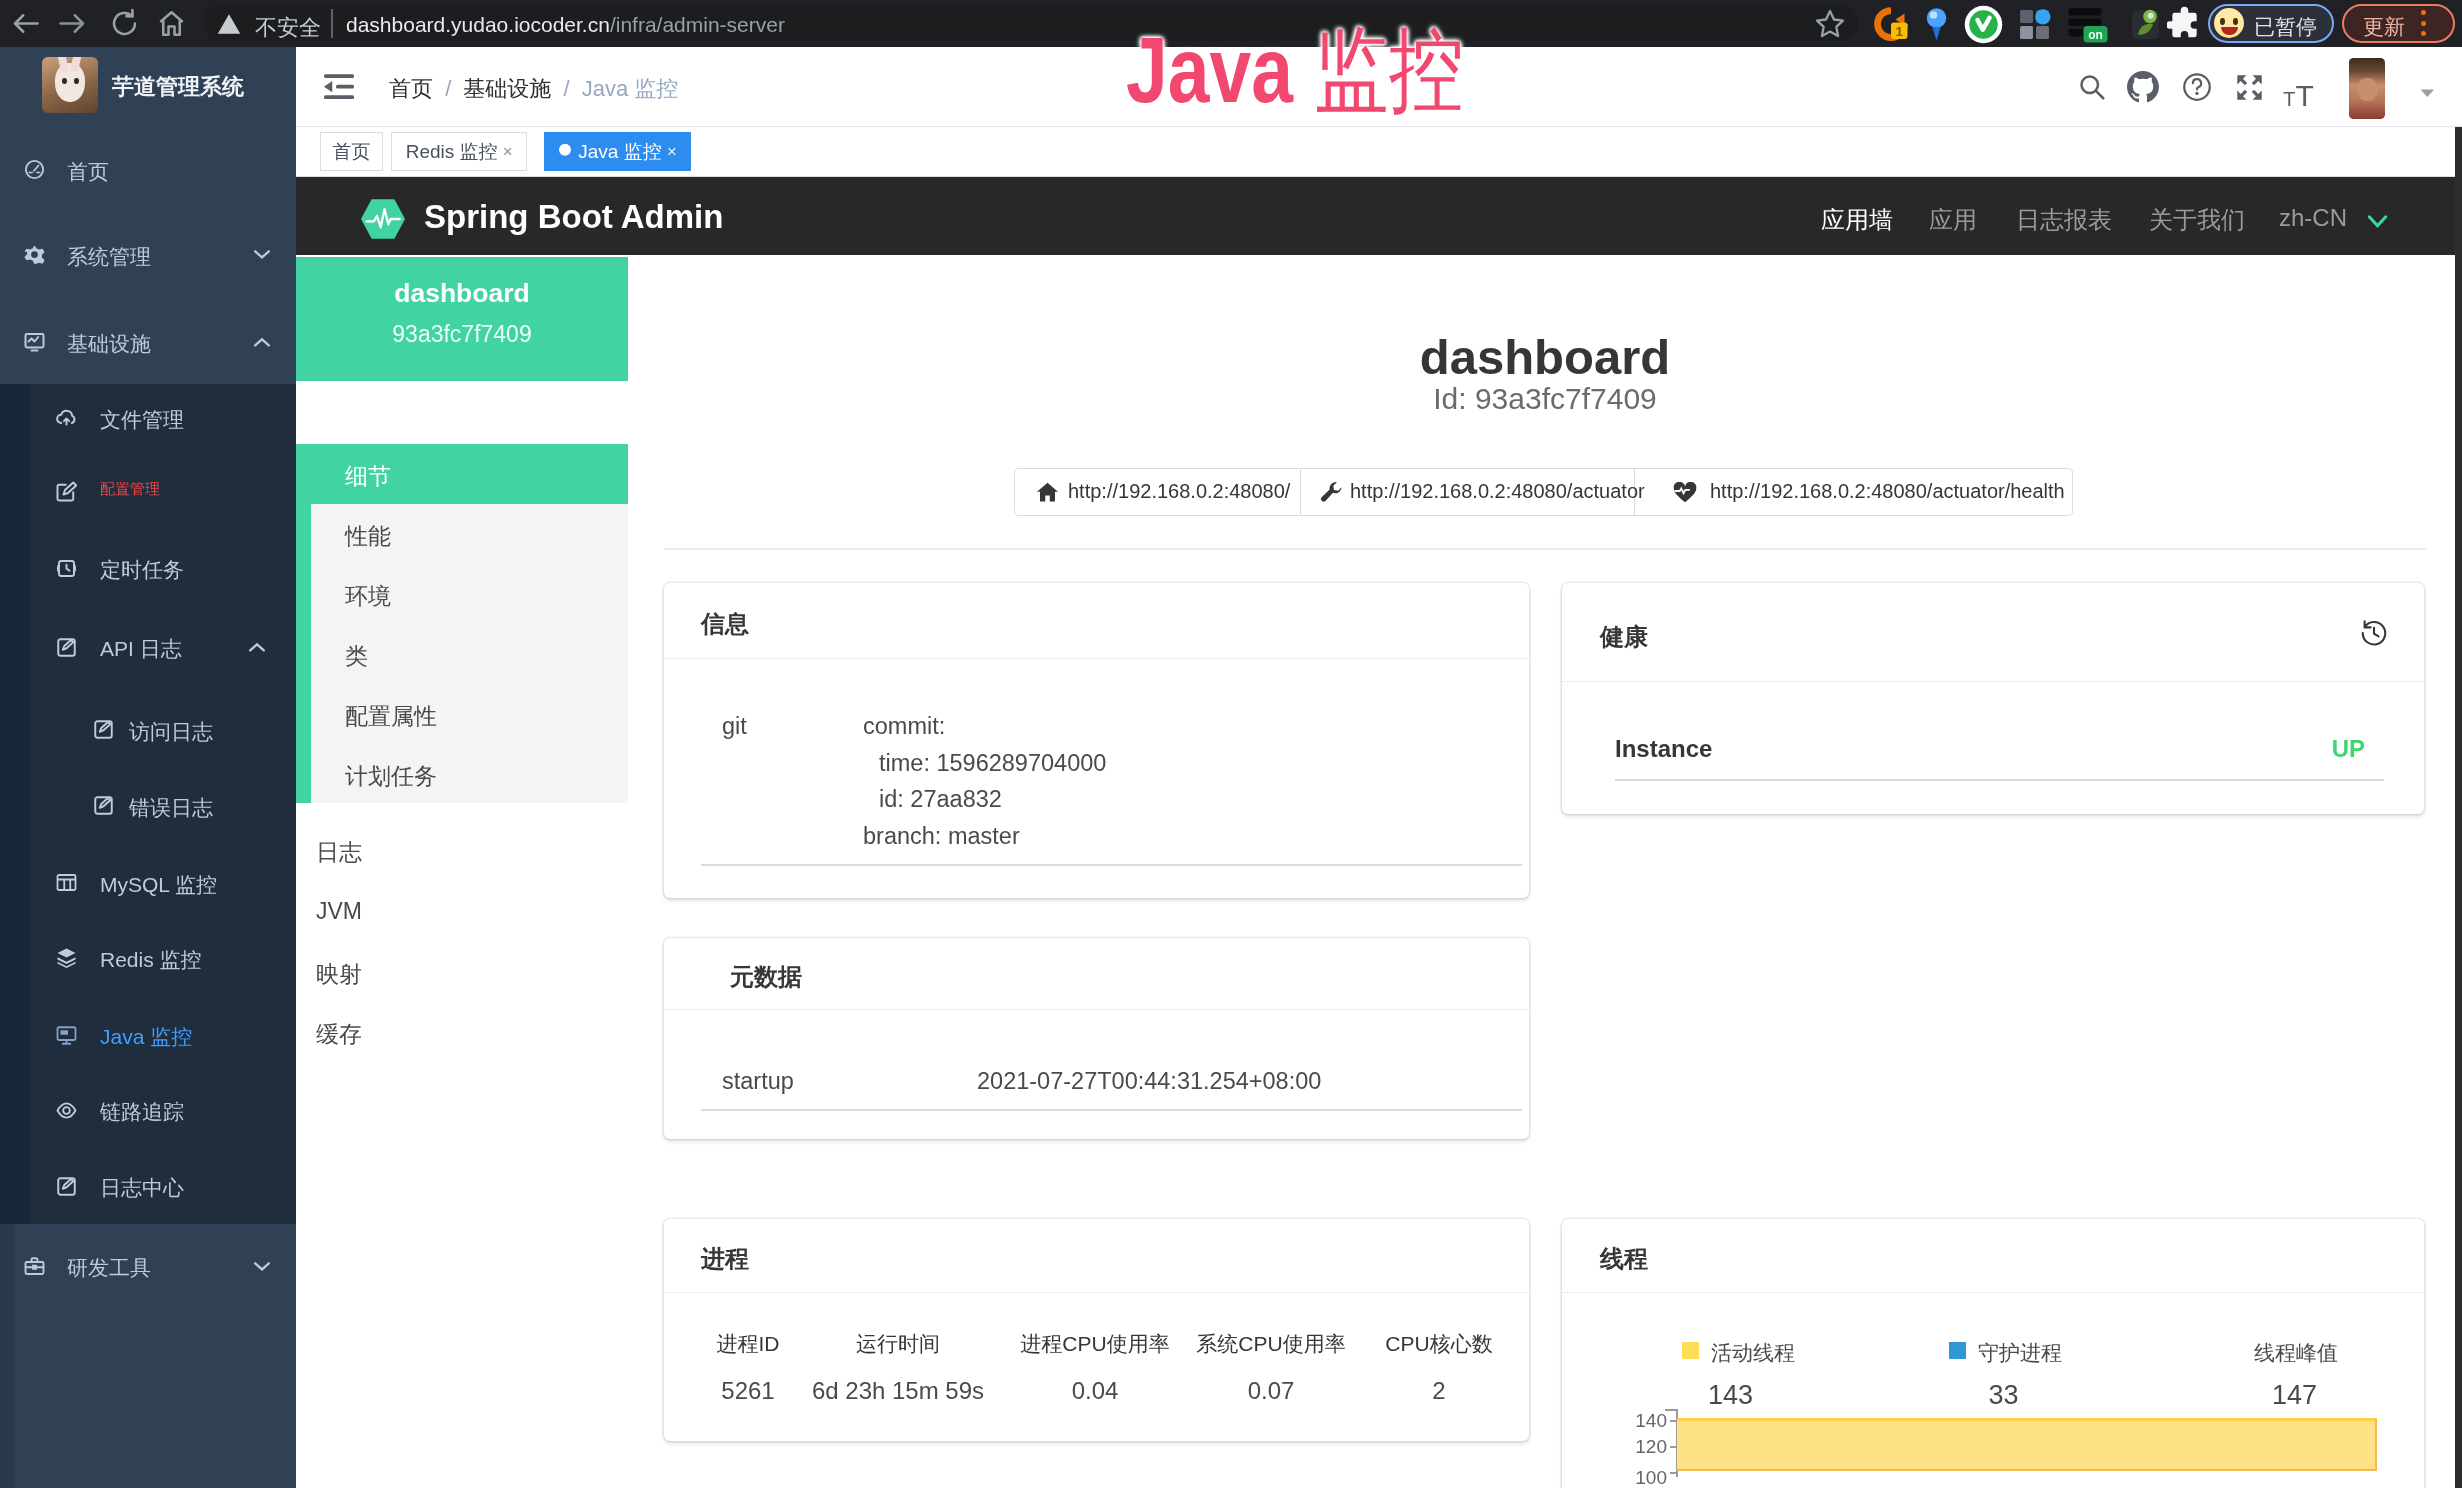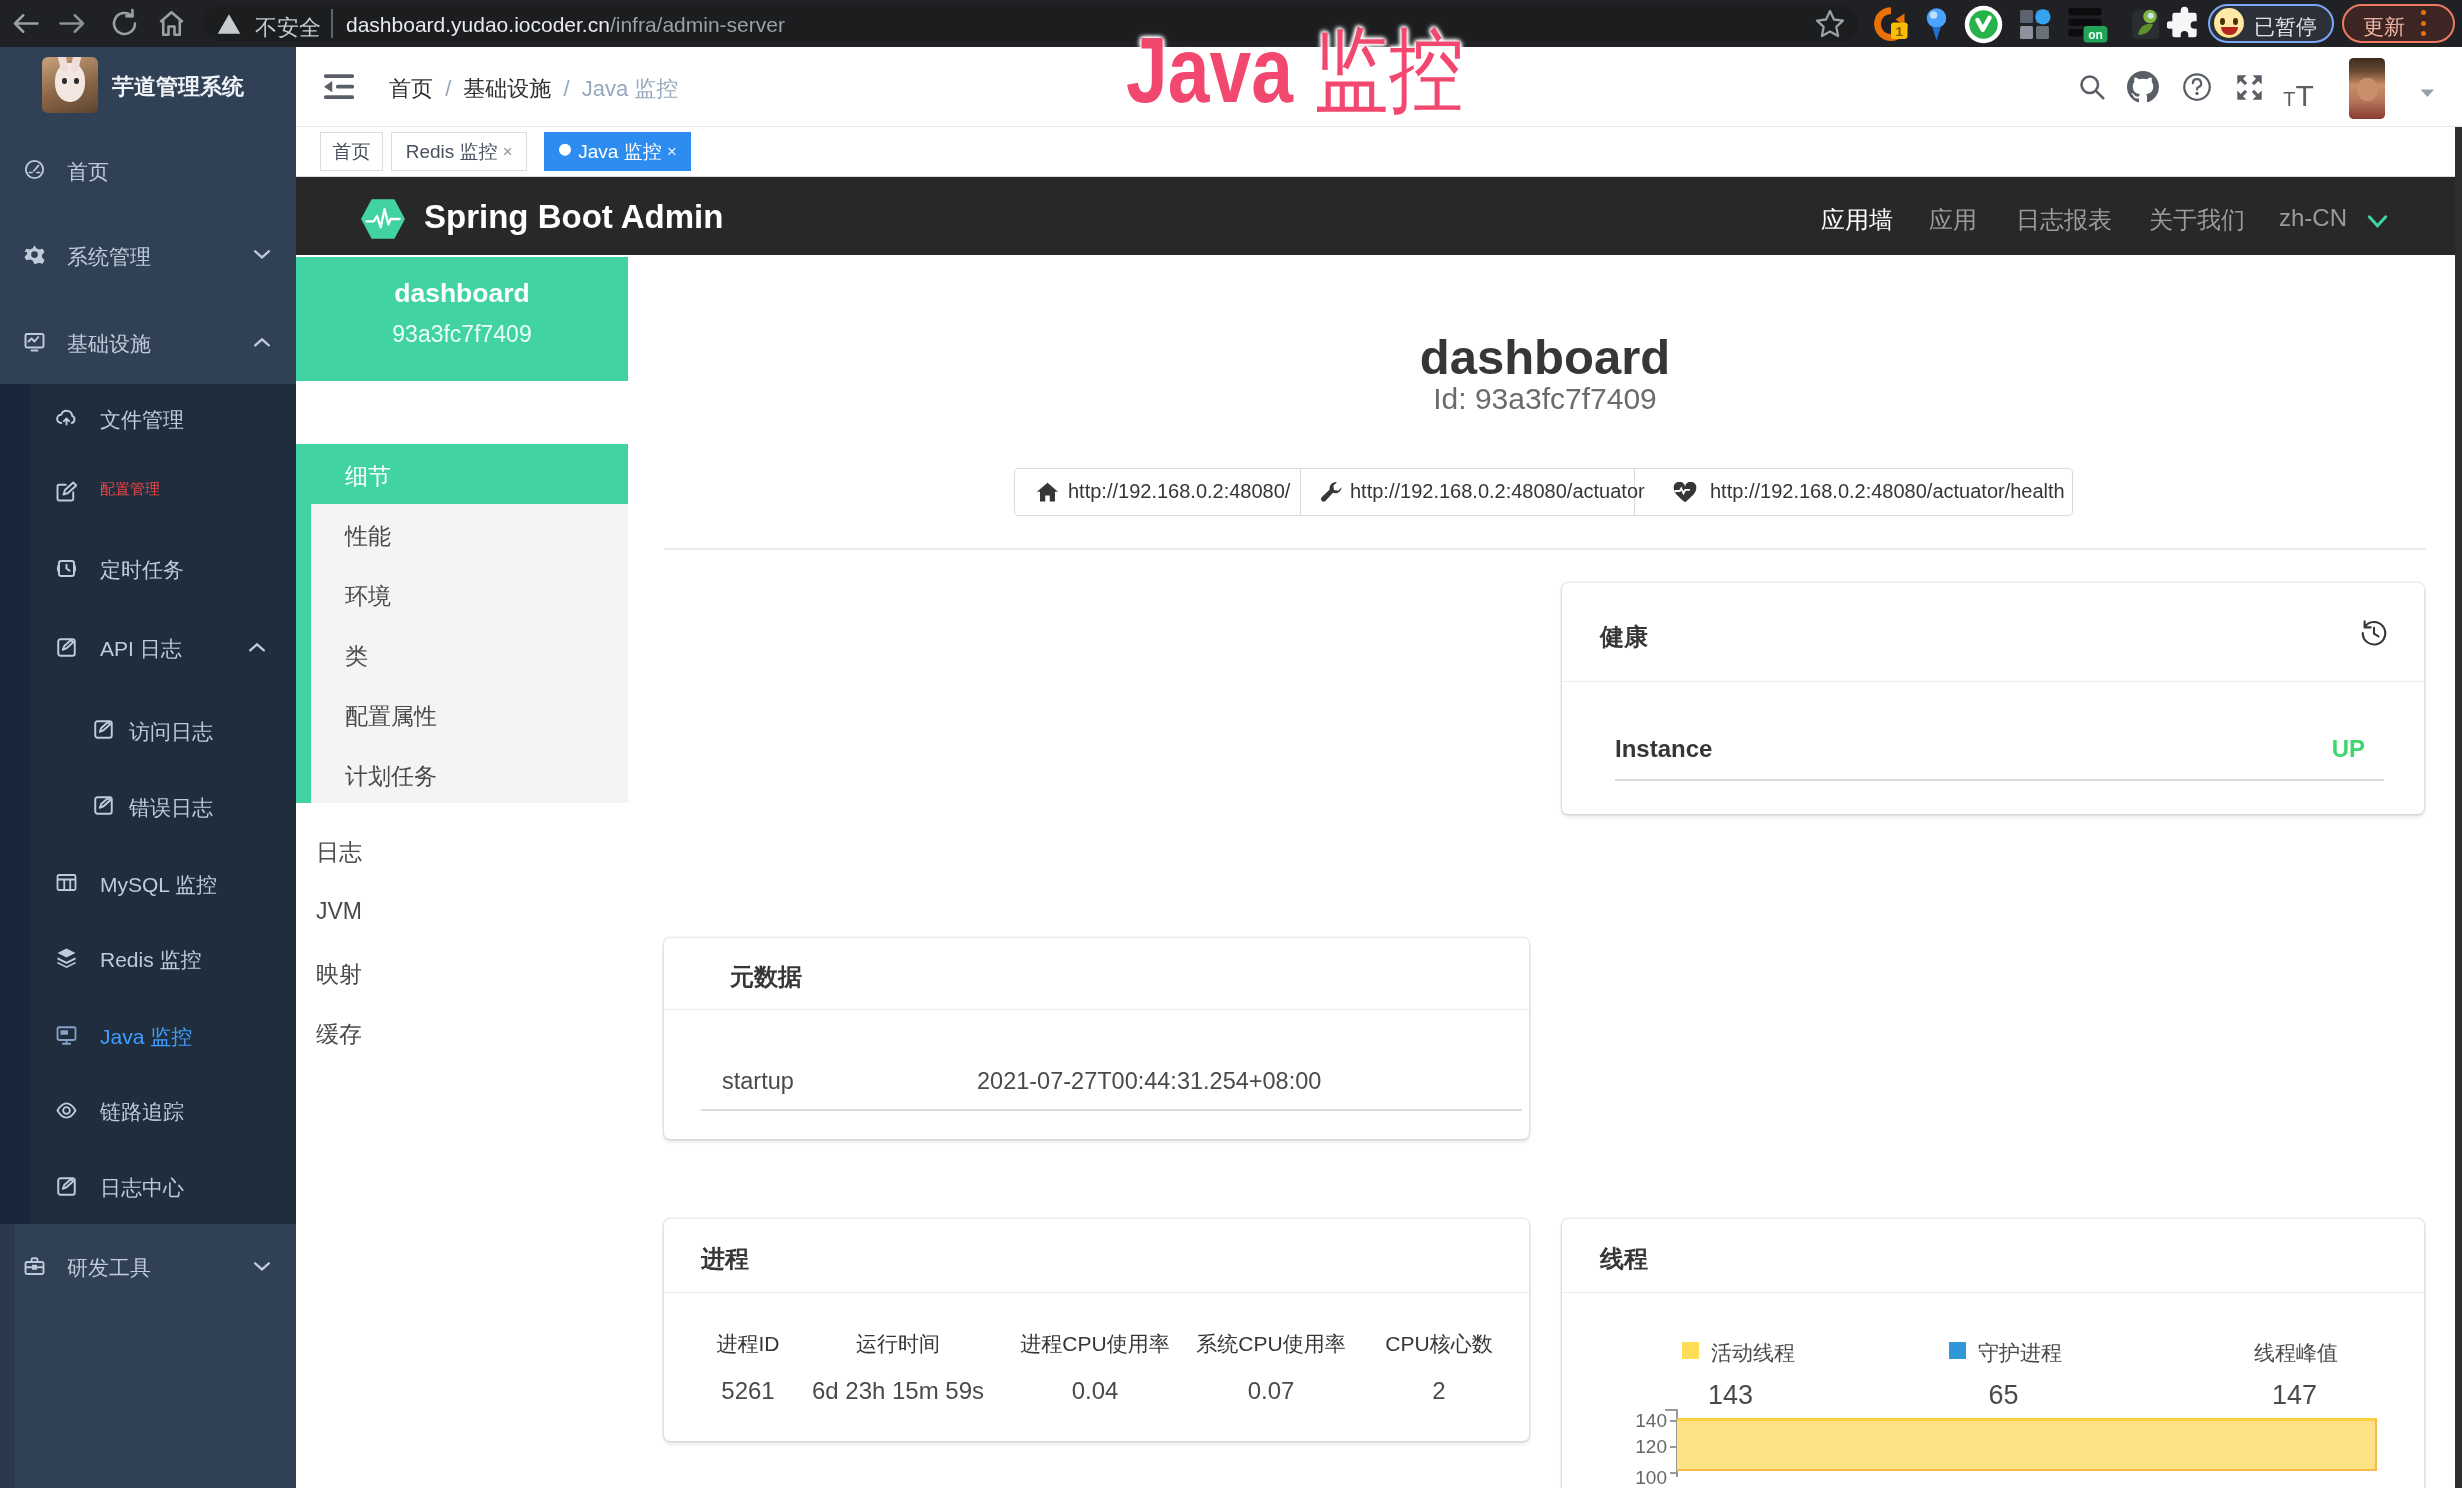--- a/index.html
+++ b/index.html
@@ -296,20 +296,31 @@
     </div>
     <div class="abs" style="left:1006px;top:213px;width:439px;height:48px;border:1.5px solid #dbdbdb;border-left:none;border-radius:0 4.6px 4.6px 0;">
       <svg class="abs" style="left:39px;top:13px;" width="24" height="21" viewBox="0 0 32 28" fill="#363636">
           <path d="M16 27 C8 20 1 14.5 1 8.5 A7.5 7.5 0 0 1 16 6 A7.5 7.5 0 0 1 31 8.5 C31 14.5 24 20 16 27 Z M3 13 h6 l2 -4 l3 6 l2.5 -4 h5" stroke="#fff" stroke-width="0"></path>
           <path d="M2 12 h7 l2 -3.5 l3 6.5 l2.5 -4.5 h6" fill="none" stroke="#fff" stroke-width="2.4"></path>
         </svg>
       <div class="abs" style="left:76px;top:10.6px;font-size:20px;color:#363636;">http://192.168.0.2:48080/actuator/health</div>
     </div>
     <div class="abs" style="left:36px;top:293px;width:1762px;height:1.5px;background:#ececec;"></div>
 
+    <div class="abs" style="left:36px;top:328px;width:865px;height:315px;background:#fff;border-radius:6px;box-shadow:0 3px 4.6px rgba(10,10,10,.1), 0 0 0 1.5px rgba(10,10,10,.08);">
+      <div class="abs" style="left:0;top:0;width:865px;height:76px;border-bottom:1.5px solid #ededed;">
+          <div class="abs" style="left:37px;top:25px;font-size:24px;font-weight:600;color:#363636;">信息</div>
+        </div>
+      <div class="abs" style="left:58px;top:130px;font-size:23.5px;color:#4a4a4a;">git</div>
+      <div class="abs" style="left:199px;top:130px;font-size:23.5px;color:#4a4a4a;">commit:</div>
+      <div class="abs" style="left:215px;top:167px;font-size:23.5px;color:#4a4a4a;">time: 1596289704000</div>
+      <div class="abs" style="left:215px;top:203px;font-size:23.5px;color:#4a4a4a;">id: 27aa832</div>
+      <div class="abs" style="left:199px;top:240px;font-size:23.5px;color:#4a4a4a;">branch: master</div>
+      <div class="abs" style="left:37px;top:281px;width:821px;height:1.5px;background:#dbdbdb;"></div>
+    </div>
 
     <div class="abs" style="left:934px;top:328px;width:862px;height:231px;background:#fff;border-radius:6px;box-shadow:0 3px 4.6px rgba(10,10,10,.1), 0 0 0 1.5px rgba(10,10,10,.08);">
       <div class="abs" style="left:0;top:0;width:862px;height:99px;border-bottom:1.5px solid #ededed;">
         <div class="abs" style="left:38px;top:38px;font-size:24px;font-weight:600;color:#363636;">健康</div>
         <svg class="abs" style="left:797px;top:35px;" width="30" height="30" viewBox="0 0 40 40" fill="none" stroke="#363636" stroke-width="2.8">
             <path d="M7.5 12 A15 15 0 1 1 5 20 M7.5 4.5 v8 h8" stroke-linecap="round"></path>
             <path d="M20 13 v8 l6 3.5" stroke-linecap="round"></path>
           </svg>
       </div>
       <div class="abs" style="left:53px;top:152px;font-size:24px;font-weight:bold;color:#363636;">Instance</div>
@@ -345,21 +356,21 @@
     <div class="abs" style="left:934px;top:964px;width:862px;height:319px;background:#fff;border-radius:6px;box-shadow:0 3px 4.6px rgba(10,10,10,.1), 0 0 0 1.5px rgba(10,10,10,.08);">
       <div class="abs" style="left:0;top:0;width:862px;height:74px;border-bottom:1.5px solid #ededed;">
           <div class="abs" style="left:38px;top:23.5px;font-size:24px;font-weight:600;color:#363636;">线程</div>
         </div>
       <div class="abs" style="left:120px;top:123px;width:17.4px;height:17.4px;background:#ffdd57;"></div>
       <div class="abs" style="left:149px;top:120px;font-size:21px;color:#4a4a4a;">活动线程</div>
       <div class="abs" style="left:387px;top:123px;width:17.4px;height:17.4px;background:#2f96d8;"></div>
       <div class="abs" style="left:416px;top:120px;font-size:21px;color:#4a4a4a;">守护进程</div>
       <div class="abs" style="left:692px;top:120px;font-size:21px;color:#4a4a4a;">线程峰值</div>
       <div class="abs" style="left:108px;top:161px;width:121px;text-align:center;font-size:27px;color:#4a4a4a;">143</div>
-      <div class="abs" style="left:381px;top:161px;width:121px;text-align:center;font-size:27px;color:#4a4a4a;">65</div>
+      <div class="abs" style="left:381px;top:161px;width:121px;text-align:center;font-size:27px;color:#4a4a4a;">33</div>
       <div class="abs" style="left:672px;top:161px;width:121px;text-align:center;font-size:27px;color:#4a4a4a;">147</div>
 
       <div class="abs" style="left:46px;top:191px;width:59px;text-align:right;font-size:19px;color:#676767;">140</div>
       <div class="abs" style="left:46px;top:217px;width:59px;text-align:right;font-size:19px;color:#676767;">120</div>
       <div class="abs" style="left:46px;top:248px;width:59px;text-align:right;font-size:19px;color:#676767;">100</div>
       <div class="abs" style="left:108px;top:201px;width:6px;height:1.5px;background:#999;"></div>
       <div class="abs" style="left:108px;top:227px;width:6px;height:1.5px;background:#999;"></div>
       <div class="abs" style="left:108px;top:253px;width:6px;height:1.5px;background:#999;"></div>
       <div class="abs" style="left:114px;top:190px;width:1.5px;height:68px;background:#999;"></div>
       <div class="abs" style="left:103px;top:190px;width:12px;height:1.5px;background:#999;"></div>

